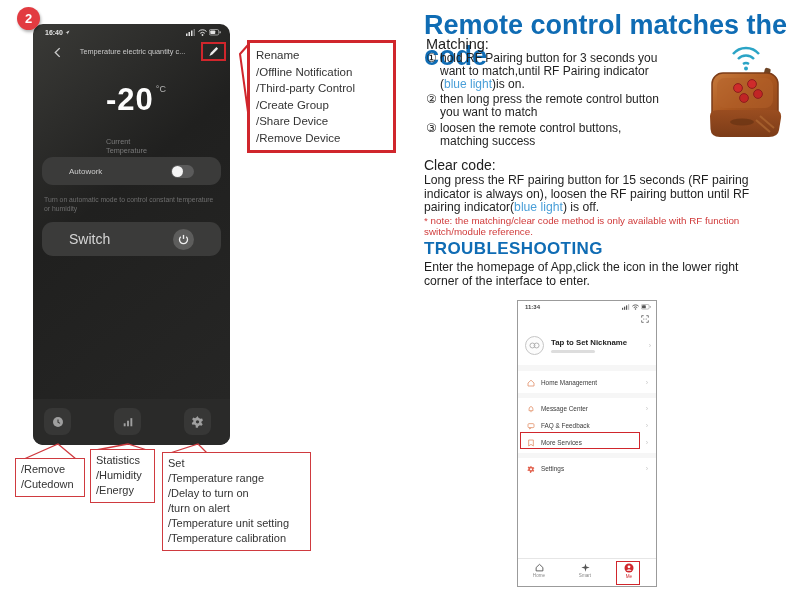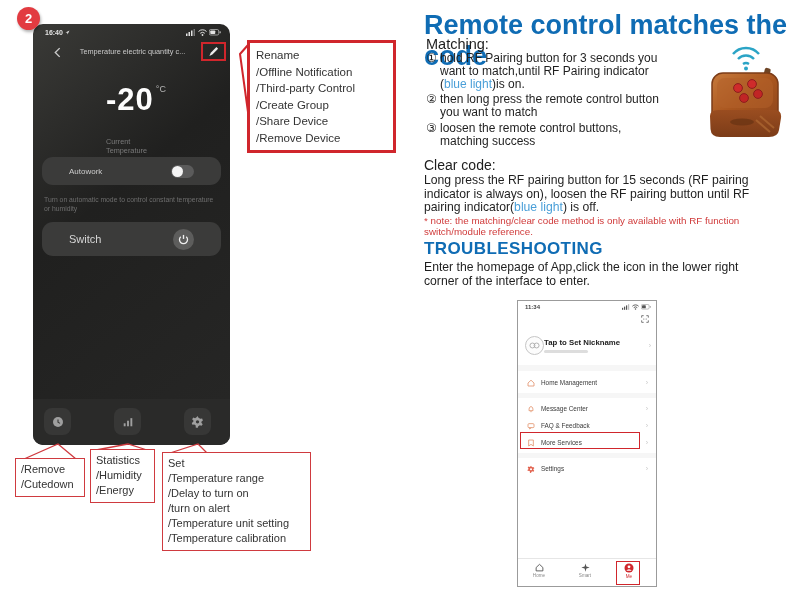--- a/index.html
+++ b/index.html
@@ -23,21 +23,21 @@
   .pd-title { position:absolute; left:24px; right:34px; top:4px; text-align:center; font-size:7.3px; color:#c9c9c9; }
   .pd-editbox { position:absolute; right:4px; top:-1px; width:25px; height:19px; border:2px solid #d0262c;
     display:flex; align-items:center; justify-content:center; }
   .pd-temp { position:absolute; top:58px; left:73px; }
   .pd-temp-val { font-size:31px; font-weight:bold; color:#fdfdfd; letter-spacing:1px; }
   .pd-temp-unit { font-size:9px; color:#b5b5b5; vertical-align:18px; margin-left:2px; }
   .pd-temp-label { font-size:7.3px; color:#7a7a7a; line-height:9px; margin-top:19px; }
   .pd-card { position:absolute; left:9px; width:179px; background:#3b3b3a; border-radius:11px;
     display:flex; align-items:center; justify-content:space-between; padding:0 27px; }
   .pd-card.autowork { top:133px; height:28px; font-size:8px; color:#cccccc; }
-  .pd-card.switch { top:198px; height:34px; font-size:11px; color:#d6d6d6; }
+  .pd-card.switch { top:198px; height:34px; font-size:14px; color:#d6d6d6; }
   .toggle { width:23px; height:13px; border-radius:7px; background:#5b5b5b; position:relative; }
   .toggle .knob { position:absolute; left:1px; top:1px; width:11px; height:11px; border-radius:50%; background:#f4f4f4; }
   .pd-hint { position:absolute; top:172px; left:11px; width:176px; font-size:6.8px; color:#6d6d6d; line-height:8.6px; }
   .power-btn { width:21px; height:21px; border-radius:50%; background:#5d5d5c; display:flex;
     align-items:center; justify-content:center; }
   .pd-bottombar { position:absolute; left:0; right:0; bottom:0; height:46px; background:#2a2a29;
     border-radius:0 0 10px 10px; }
   .pd-tile { position:absolute; top:9px; width:27px; height:27px; border-radius:8px; background:#373736;
     display:flex; align-items:center; justify-content:center; }
   .pd-tile.t1 { left:11px; } .pd-tile.t2 { left:81px; } .pd-tile.t3 { left:151px; }
@@ -70,21 +70,21 @@
 
   
   .phone-light { position:absolute; left:517px; top:300px; width:140px; height:287px; background:#fff;
     border:1px solid #9b9b9b; font-size:6.5px; color:#333; }
   .pl-status { position:absolute; top:3px; left:7px; right:5px; display:flex; justify-content:space-between;
     align-items:center; font-size:6px; color:#444; font-weight:bold; }
   .pl-scan { position:absolute; right:7px; top:14px; }
   .pl-profile { position:absolute; top:31px; left:7px; right:5px; height:26px; display:flex; align-items:center; }
   .avatar { width:19px; height:19px; border-radius:50%; border:1px solid #c6c6c6; background:#fcfcfc;
     display:flex; align-items:center; justify-content:center; flex:0 0 auto; }
-  .pl-name { }
+  .pl-name { margin-left:7px; }
   .pl-name .nick { font-size:7.8px; font-weight:bold; color:#222; }
   .pl-name .sub { width:44px; height:3px; background:#ddd; border-radius:2px; margin-top:3px; }
   .chev { margin-left:auto; color:#c6c6c6; font-size:7px; }
   .band { position:absolute; left:0; right:0; background:#f6f6f6; }
   .pl-row { position:absolute; left:0; right:0; height:17px; display:flex; align-items:center; padding:0 8px; }
   .pl-row .mi { width:9px; display:flex; justify-content:center; }
   .pl-row .lbl { margin-left:6px; font-size:6.4px; color:#3a3a3a; }
   .hl-box { position:absolute; border:1.5px solid #d0262c; z-index:2; pointer-events:none; }
   .pl-tabbar { position:absolute; left:0; right:0; bottom:0; height:28px; border-top:1px solid #e6e6e6;
     background:#fff; }

